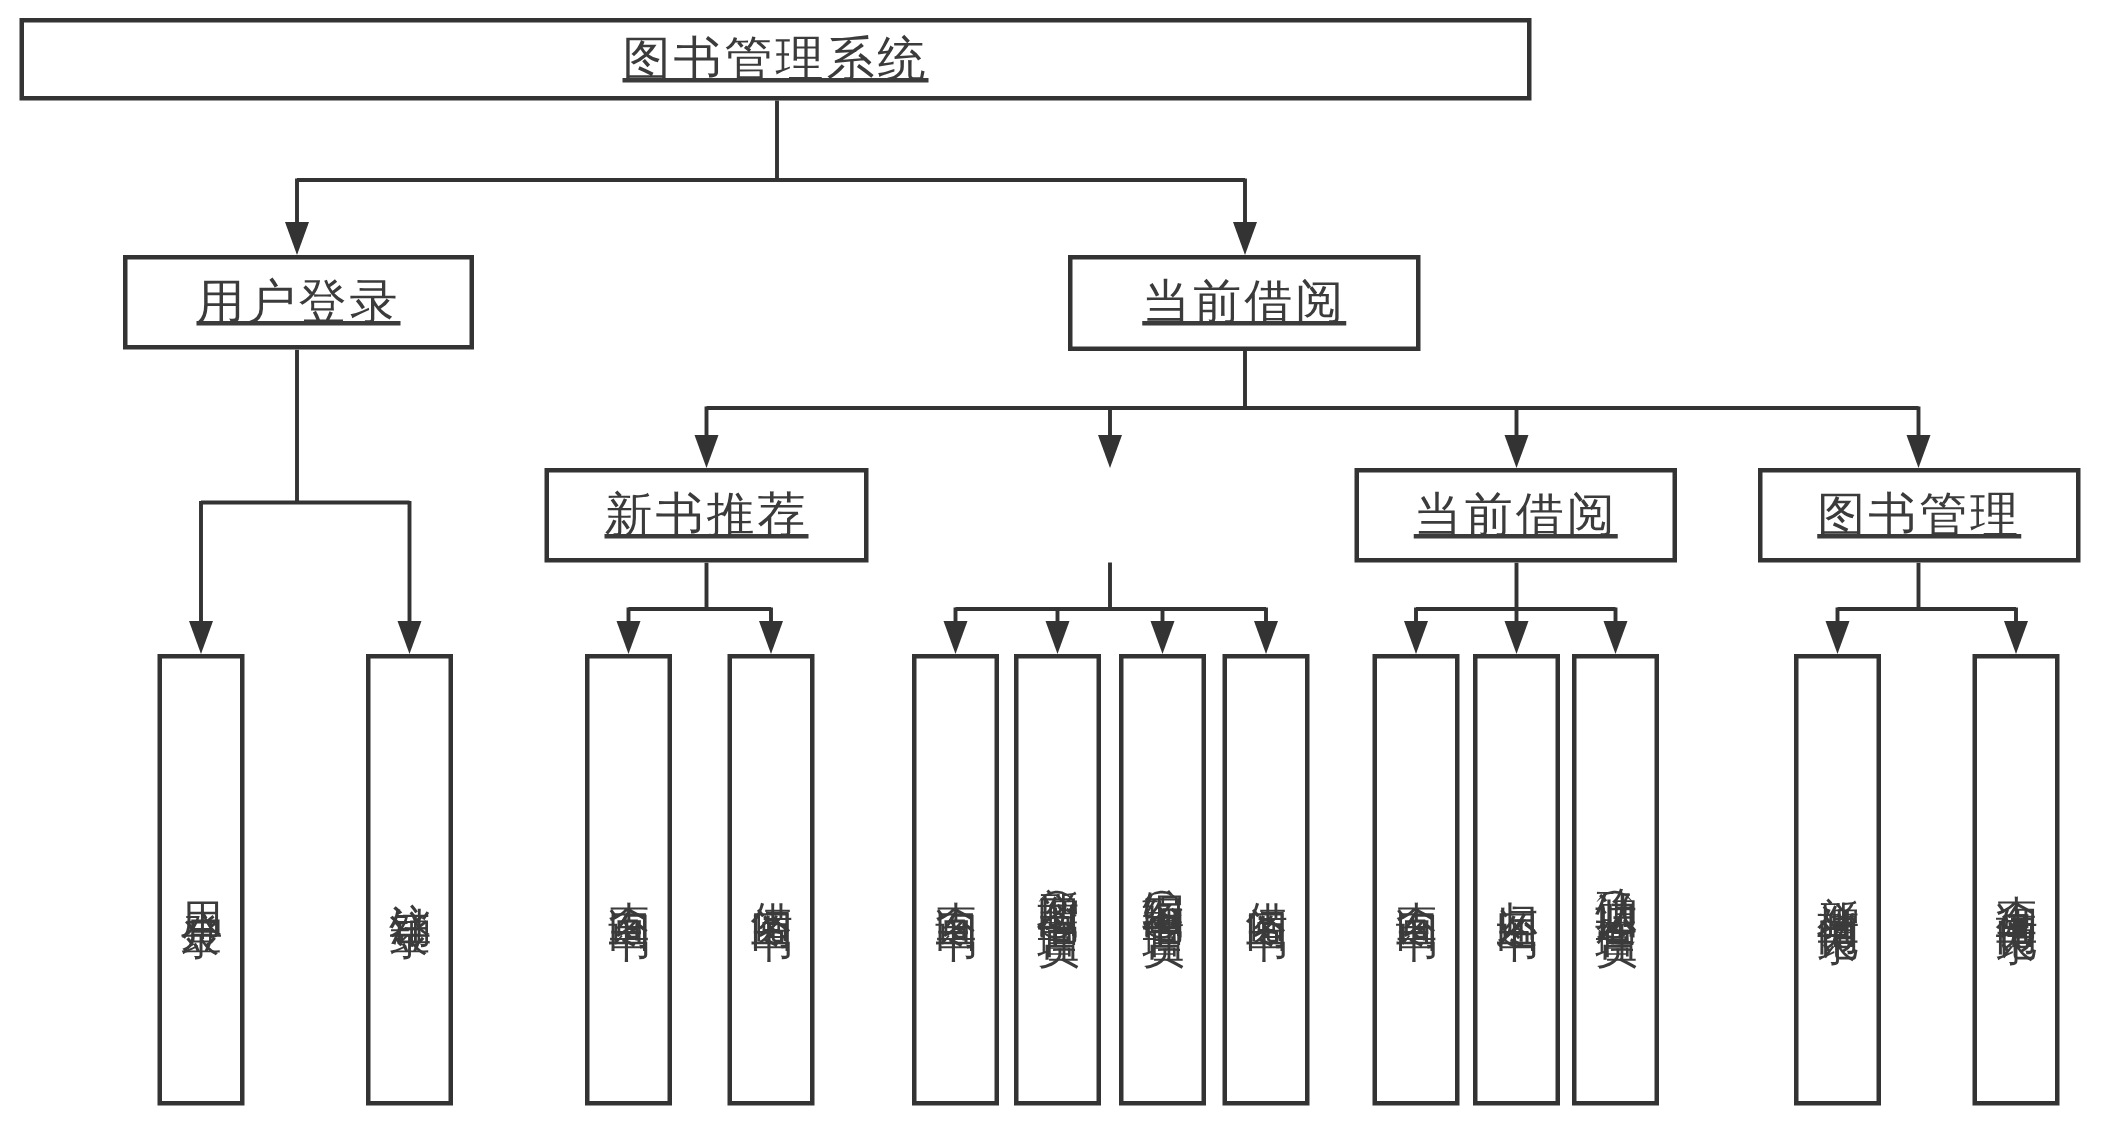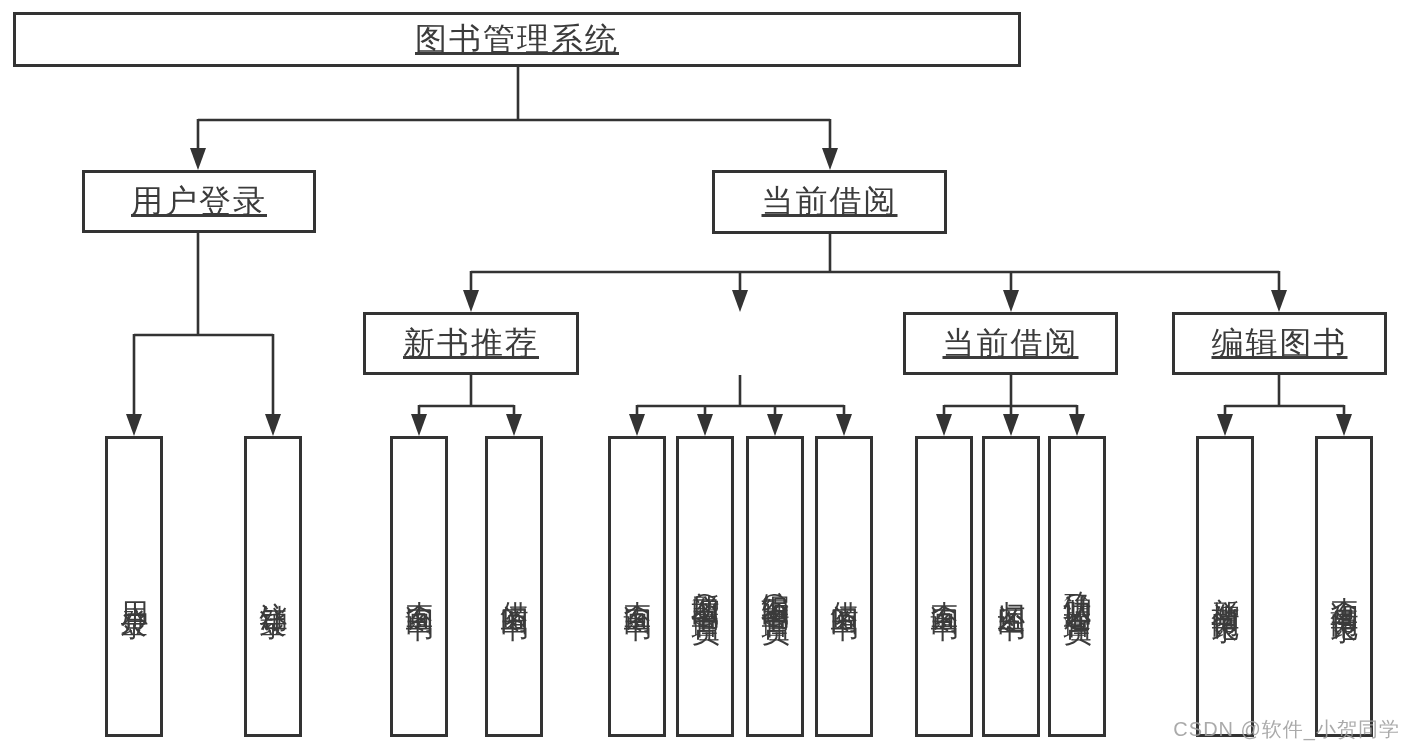--- a/index.html
+++ b/index.html
@@ -109,21 +109,21 @@
     <span>当前借阅</span>
   </div>
 
   <div class="box hbox" style="left:363px; top:312px; width:216px; height:63px;">
     <span>新书推荐</span>
   </div>
   <div class="box hbox" style="left:903px; top:312px; width:215px; height:63px;">
     <span>当前借阅</span>
   </div>
   <div class="box hbox" style="left:1172px; top:312px; width:215px; height:63px;">
-    <span>编辑图书</span>
+    <span>图书管理</span>
   </div>
 
   <div class="box vbox" style="left:105px; top:436px; width:58px; height:301px;">
     <span>用户登录</span>
   </div>
   <div class="box vbox" style="left:244px; top:436px; width:58px; height:301px;">
     <span>注销登录</span>
   </div>
 
   <div class="box vbox" style="left:390px; top:436px; width:58px; height:301px;">
@@ -156,15 +156,14 @@
     <span>确认归还（管理员）</span>
   </div>
 
   <div class="box vbox" style="left:1196px; top:436px; width:58px; height:301px;">
     <span>新增借阅记录</span>
   </div>
   <div class="box vbox" style="left:1315px; top:436px; width:58px; height:301px;">
     <span>查询借阅记录</span>
   </div>
 
-  <div class="watermark">CSDN @软件_小贺同学</div>
 
 </div>
 
 </body></html>

